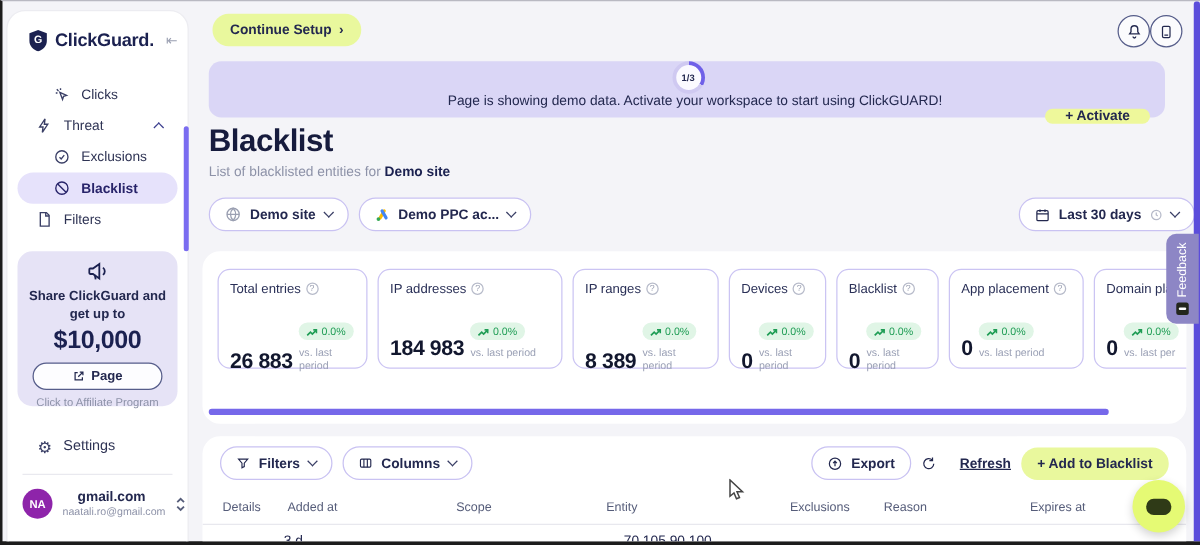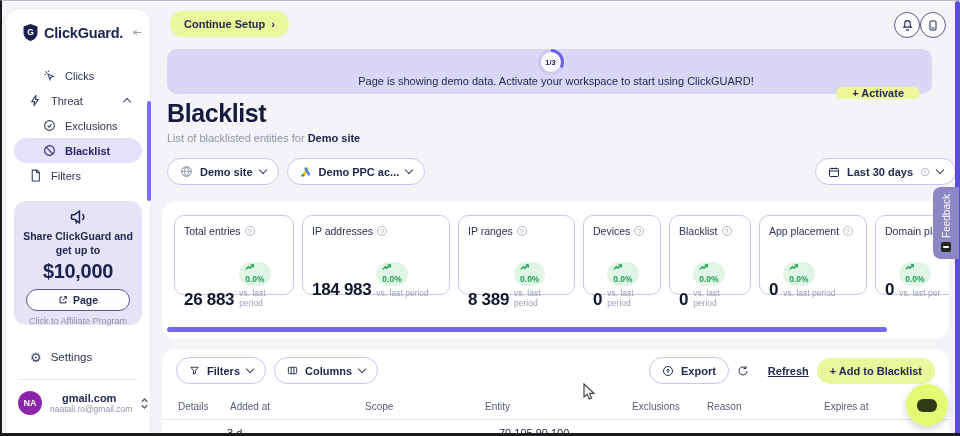--- a/index.html
+++ b/index.html
@@ -87,22 +87,22 @@
   .stats-panel { position:absolute; left:160px; top:200px; width:787px; height:138px; background:#fff;
                  border-radius:14px; overflow:hidden; }
   .cards { position:absolute; left:12px; top:14px; display:flex; gap:8px; }
   .card { height:80px; border:1px solid #cbc4f3; border-radius:10px; background:#fff; padding:9px 9px; flex:0 0 auto; }
   .card-label { display:flex; align-items:center; gap:4px; font-size:10.5px; color:#2a3057; white-space:nowrap; }
   .help { width:10px; height:10px; border:1px solid #b6bac9; border-radius:50%; font-size:7px; color:#9ba0b2;
           display:inline-flex; align-items:center; justify-content:center; flex:0 0 auto; }
   .card-val-row { display:flex; align-items:flex-end; gap:5px; margin-top:20px; }
   .card-val { font-size:17px; font-weight:bold; color:#12172e; letter-spacing:-0.3px; line-height:1; }
   .card-right { flex:1; min-width:0; }
-  .badge { display:inline-flex; align-items:flex-start; gap:3px; background:#e0f5e6; color:#1f9d55; font-size:8.5px;
-           font-weight:bold; border-radius:999px; padding:2px 6px;flex-direction:column; }
+  .badge { display:inline-flex; align-items:flex-end; gap:3px; background:#e0f5e6; color:#1f9d55; font-size:8.5px;
+           font-weight:normal; border-radius:999px; padding:2px 6px; }
   .card-cap { font-size:8.5px; color:#9aa0b5; line-height:1.2; margin-top:2px; }
   .hscroll { position:absolute; left:5px; top:126px; width:720px; height:5px; background:#7668ea; border-radius:3px; }
 
   
   .table-panel { position:absolute; left:160px; top:348px; width:787px; height:88px; background:#fff;
                  border-radius:14px 14px 0 0; overflow:hidden; }
   .toolbar { position:absolute; top:8px; left:14px; right:14px; display:flex; align-items:center; gap:8px; }
   .refresh-link { display:inline-flex; align-items:flex-start; gap:19px; font-size:11px; font-weight:bold; color:#23284f;
                   background:none; border:none; cursor:pointer; font-family:inherit;text-decoration:underline; }
   .add-btn { height:26px; padding:0 13px; }

